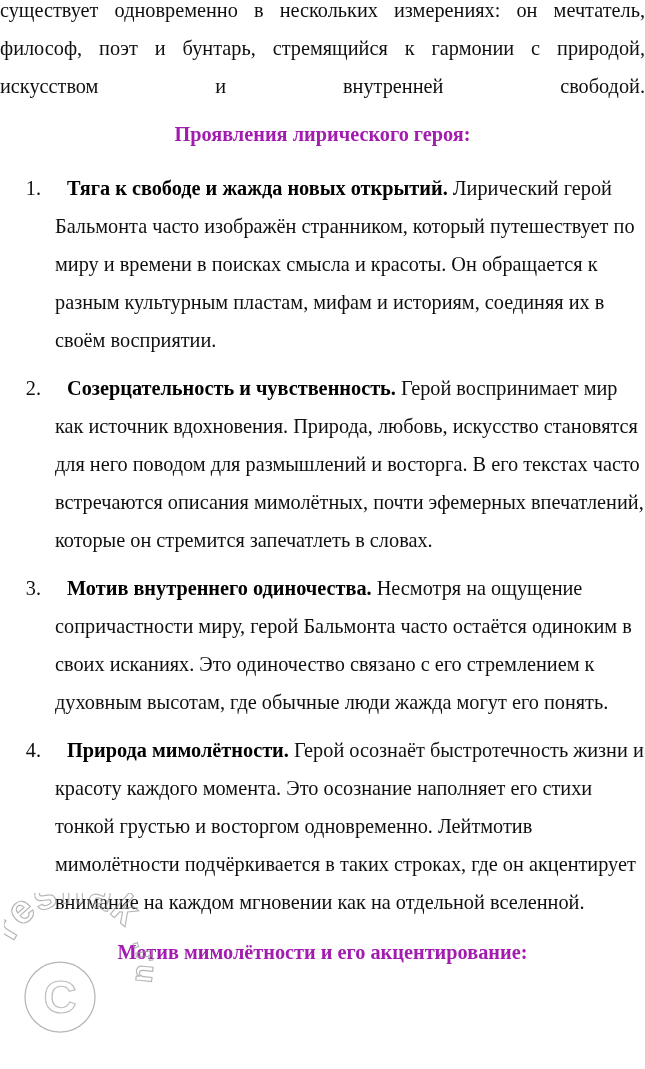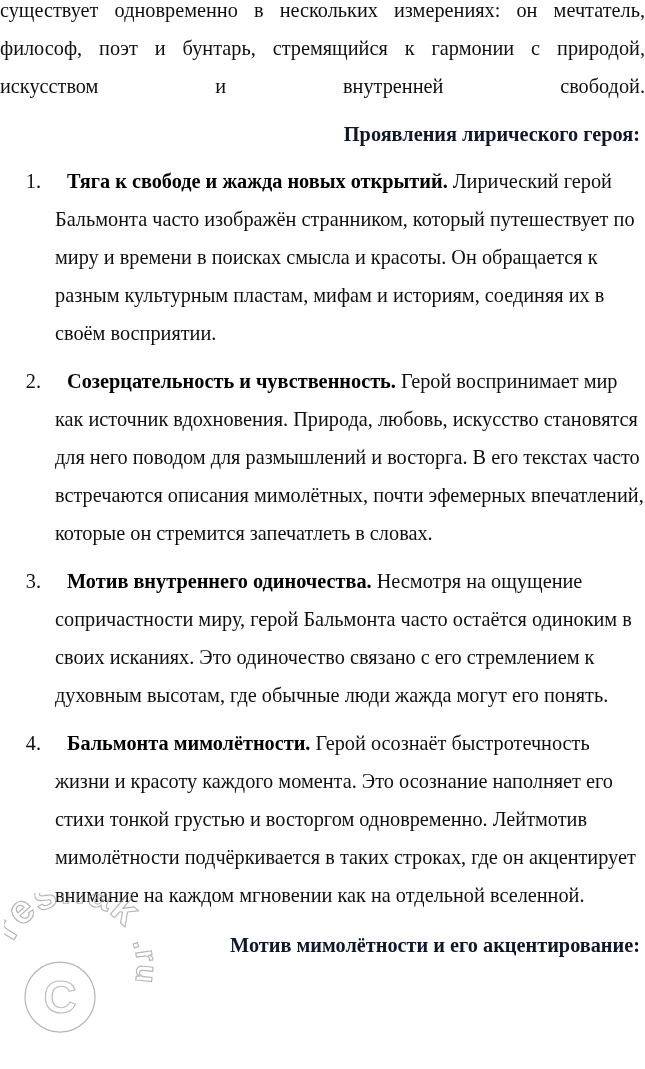--- a/index.html
+++ b/index.html
@@ -50,24 +50,24 @@
   
   .para.continues {
     text-align-last: justify;
   }
 
   
   .heading {
     font-size: 20.3px;
     line-height: 38px;
     font-weight: bold;
-    margin: 5px;
-    padding: 0;
-    text-align: right;
-    color: #0f172a;
+    margin: 16px;
+    padding: 0;
+    text-align: center;
+    color: #a21caf;
   }
   .heading-1 { margin-top: 10px; }
   .heading-2 { margin-top: 12px; }
 
   
   ol.items {
     list-style: none;
     margin: 0;
     padding: 0;
   }
@@ -167,21 +167,21 @@
         <span class="item-body"><span class="item-lead">Созерцательность и чувственность.</span><span> Герой воспринимает мир как источник вдохновения. Природа, любовь, искусство становятся для него поводом для размышлений и восторга. В его текстах часто встречаются описания мимолётных, почти эфемерных впечатлений, которые он стремится запечатлеть в словах.</span></span>
       </li>
 
       <li>
         <span class="item-marker">3.</span>
         <span class="item-body"><span class="item-lead">Мотив внутреннего одиночества.</span><span> Несмотря на ощущение сопричастности миру, герой Бальмонта часто остаётся одиноким в своих исканиях. Это одиночество связано с его стремлением к духовным высотам, где обычные люди жажда могут его понять.</span></span>
       </li>
 
       <li>
         <span class="item-marker">4.</span>
-        <span class="item-body"><span class="item-lead">Бальмонта мимолётности.</span><span> Герой осознаёт быстротечность жизни и красоту каждого момента. Это осознание наполняет его стихи тонкой грустью и восторгом одновременно. Лейтмотив мимолётности подчёркивается в таких строках, где он акцентирует внимание на каждом мгновении как на отдельной вселенной.</span></span>
+        <span class="item-body"><span class="item-lead">Природа мимолётности.</span><span> Герой осознаёт быстротечность жизни и красоту каждого момента. Это осознание наполняет его стихи тонкой грустью и восторгом одновременно. Лейтмотив мимолётности подчёркивается в таких строках, где он акцентирует внимание на каждом мгновении как на отдельной вселенной.</span></span>
       </li>
 
     </ol>
 
     <h2 class="heading heading-2">Мотив мимолётности и его акцентирование:</h2>
 
 
   </div>
 
   <div id="watermark">

